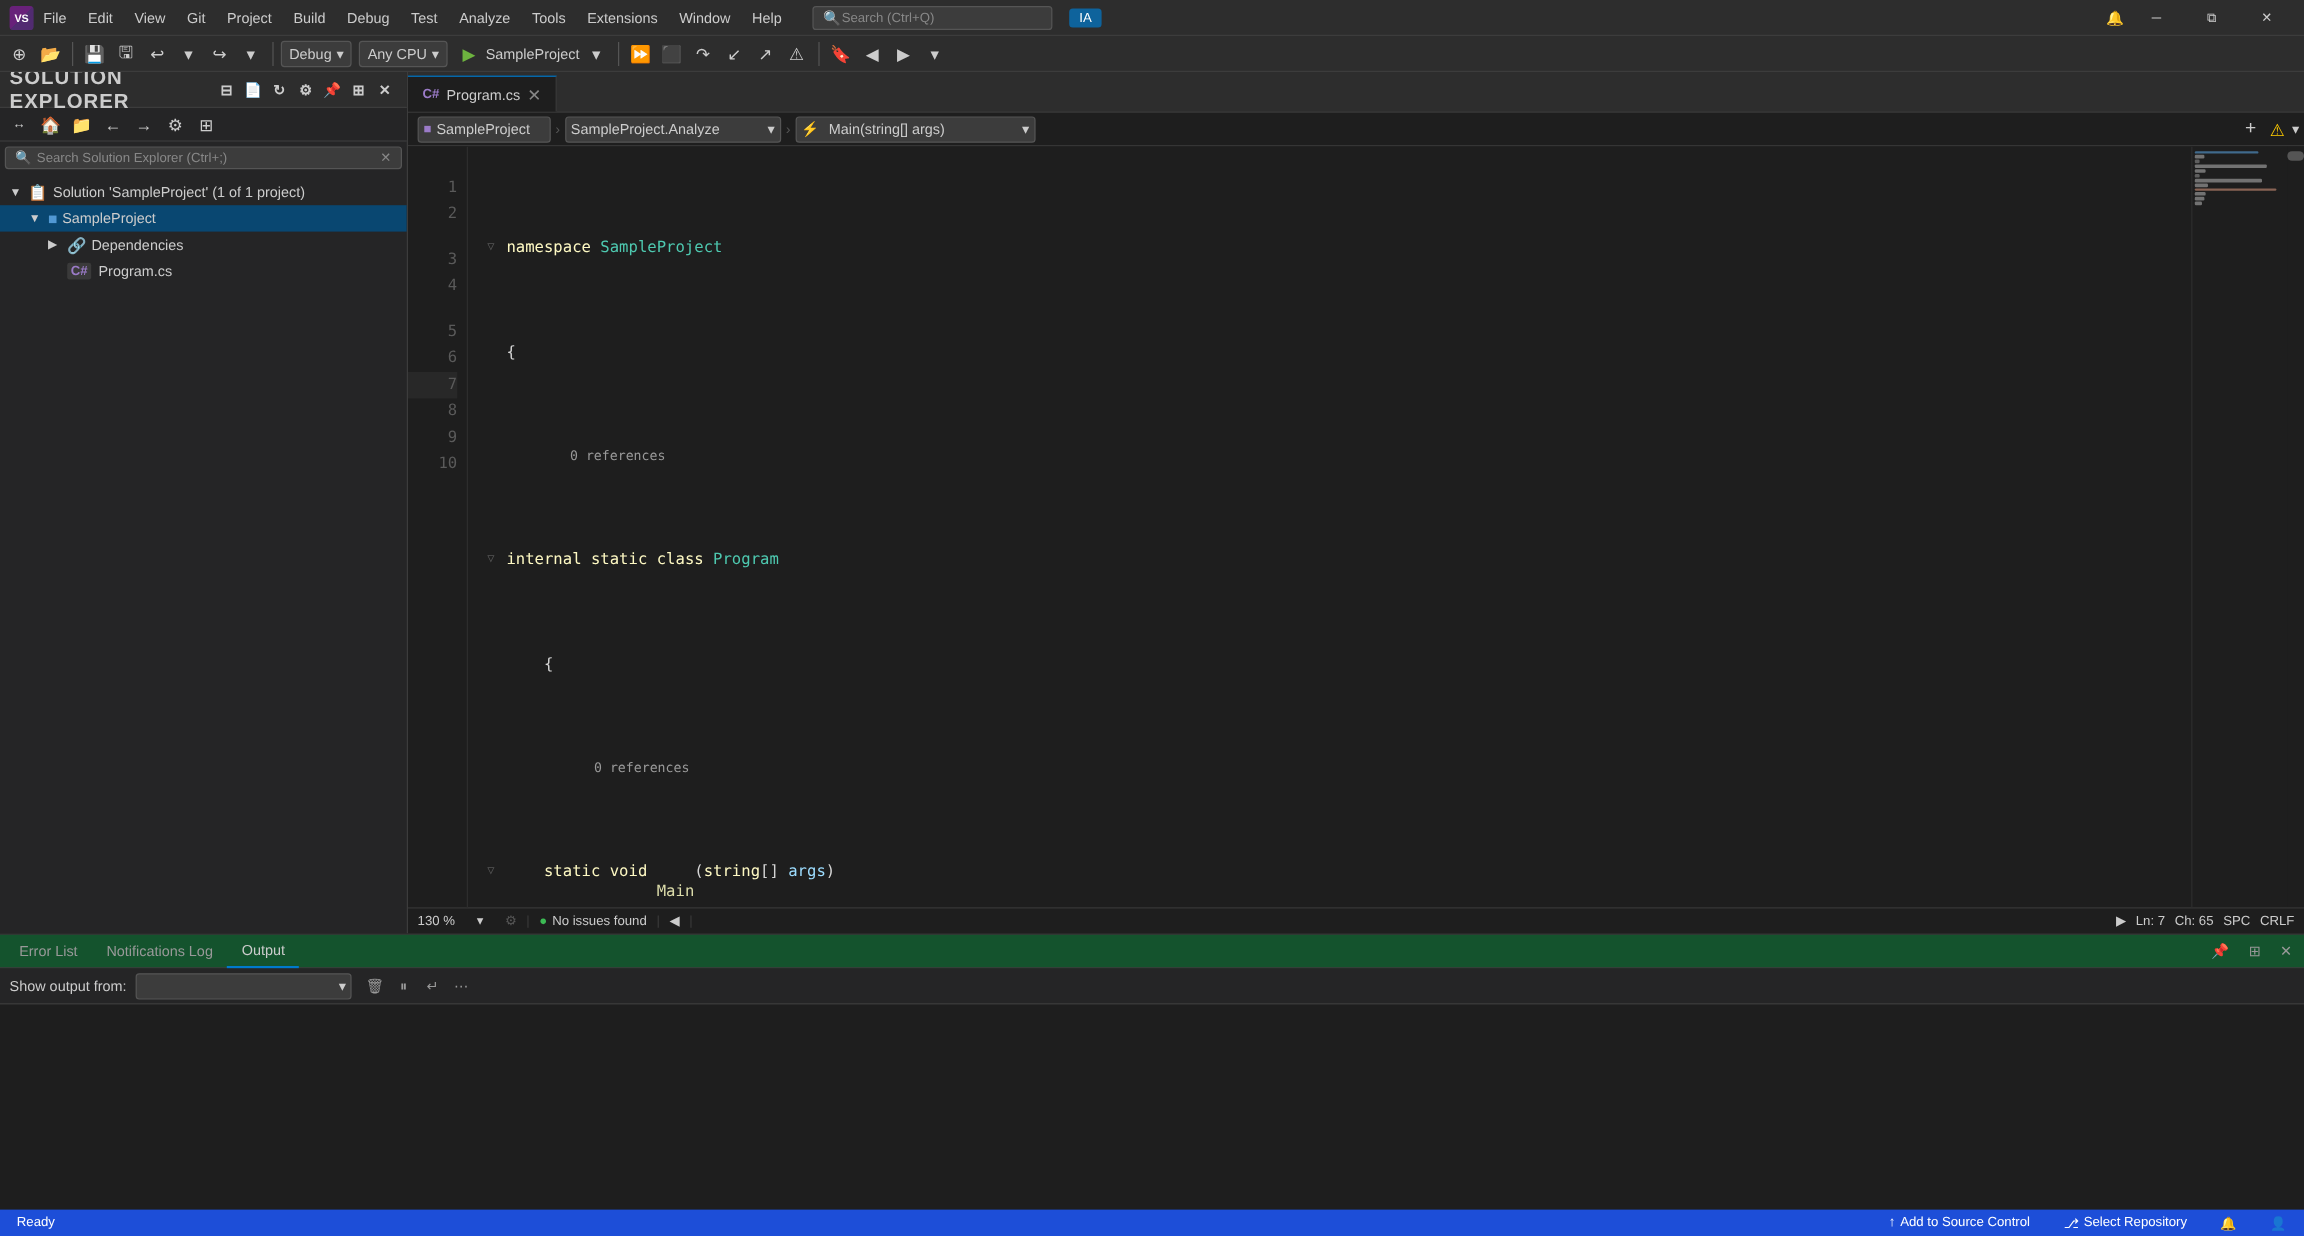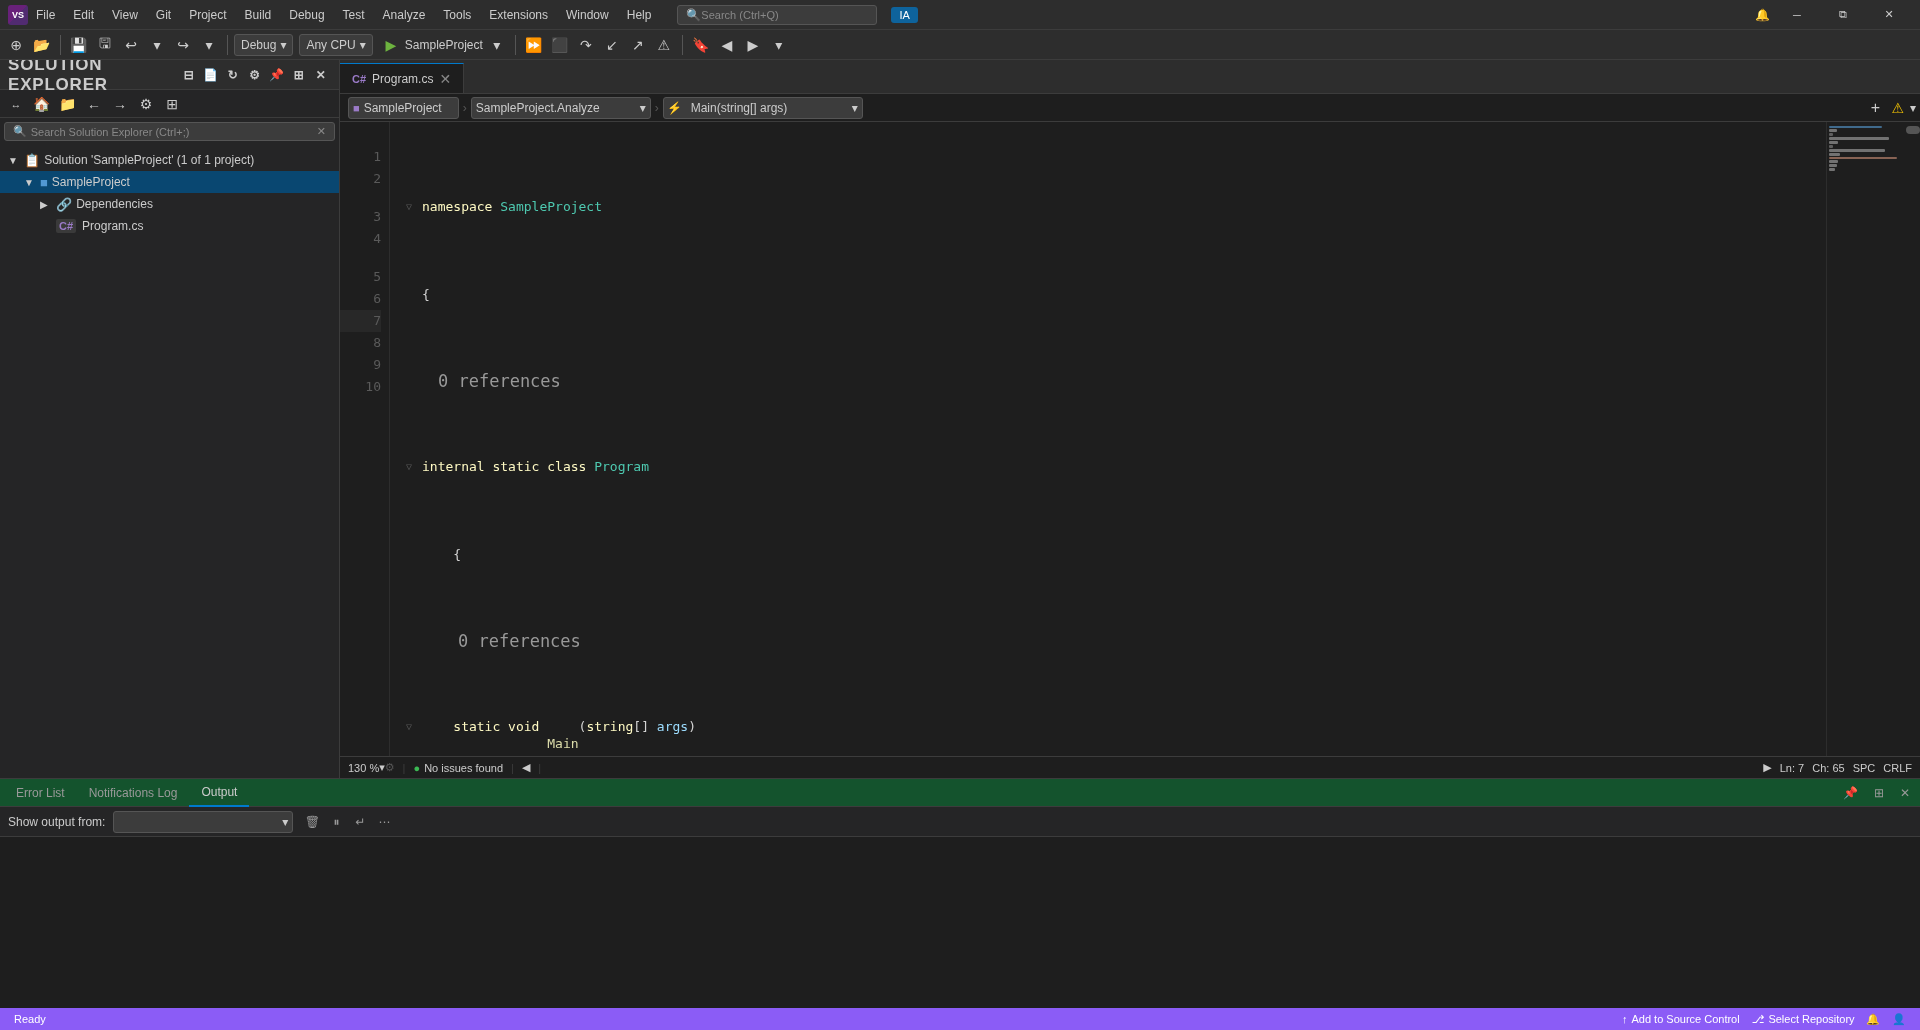--- a/index.html
+++ b/index.html
@@ -302,38 +302,39 @@
     }
 
     
     .kw { color: #fef9c3; }
     .type { color: #4ec9b0; }
     .method { color: #dcdcaa; margin-top: 34px; }
     .punct { color: #d4d4d4; }
     .param { color: #9cdcfe; }
     .ref-hint {
       color: #999;
-      font-size: 17px;
+      font-size: 11px;
       display: block;
       height: 16px;
       line-height: 16px;
       padding-left: 0;
+      margin-left: 37px;
     }
 
     
     .status-bar {
       height: 22px;
-      background: #8b5cf6;
+      background: #1d4ed8;
       display: flex;
       align-items: center;
       padding: 0 8px;
       font-size: 11px;
       color: white;
       flex-shrink: 0;
-      gap: 0;
+      gap: 16px;
     }
     .status-item {
       display: flex;
       align-items: center;
       gap: 4px;
       padding: 0 6px;
       height: 22px;
       cursor: pointer;
     }
 
@@ -747,21 +748,21 @@
           <div class="minimap-line" style="width:8%;background:#aaa;"></div>
         </div>
       </div>
 
       <div class="editor-scrollbar">
         <div style="width:100%;height:8px;background:#555;border-radius:4px;margin-top:4px;"></div>
       </div>
     </div>
 
     <div style="height:22px;background:#1e1e1e;display:flex;align-items:center;padding:0 8px;border-top:1px solid #3c3c3c;font-size:11px;color:#cccccc;gap:8px;">
-      <div style="display:flex;align-items:center;gap:0;">
+      <div style="display:flex;align-items:center;gap:18px;">
         <span>130 %</span>
         <span>▾</span>
         <span style="color:#555;">⚙</span>
       </div>
       <span style="color:#3c3c3c;">|</span>
       <div style="display:flex;align-items:center;gap:4px;">
         <span style="color:#3cba54;">●</span>
         <span>No issues found</span>
       </div>
       <span style="color:#3c3c3c;">|</span>

